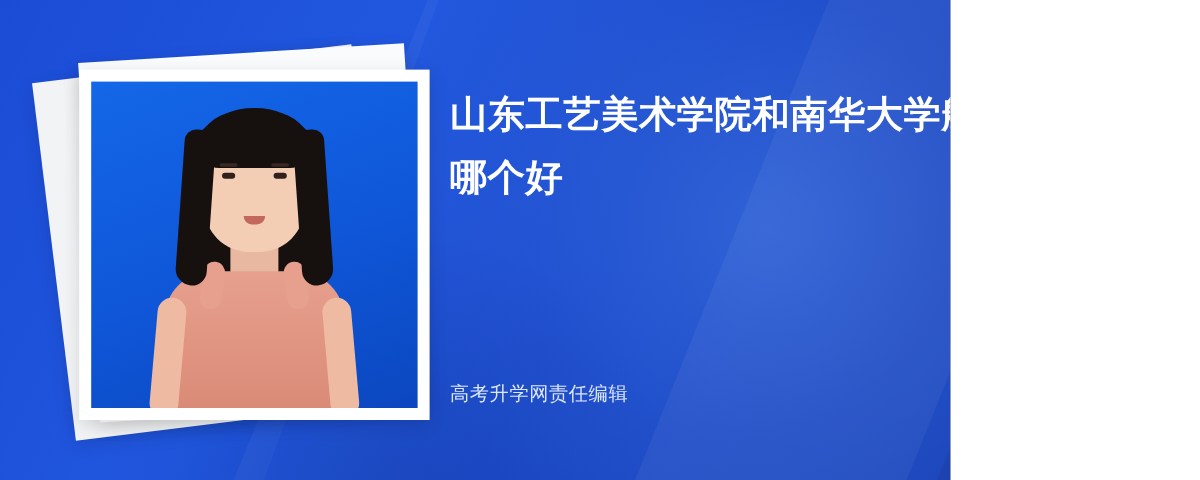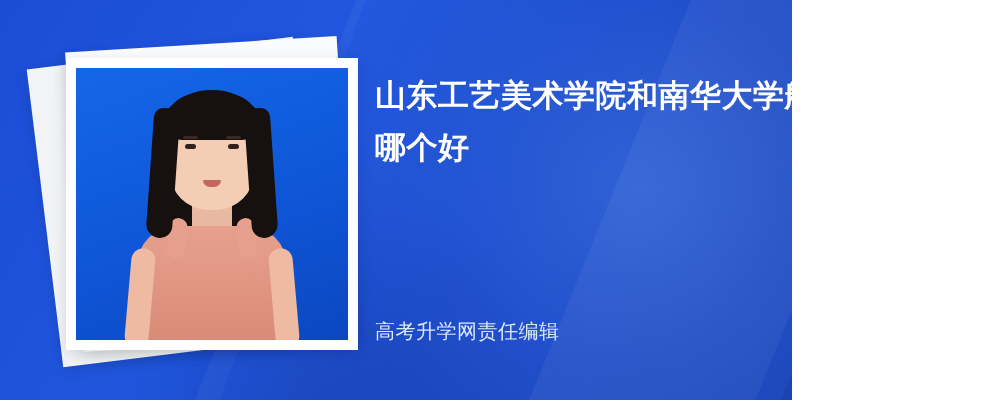--- a/index.html
+++ b/index.html
@@ -268,21 +268,21 @@
     color: #ffffff;
     font-size: 23px;
     font-weight: bold;
     letter-spacing: 1px;
   }
   .subtitle {
     position: absolute;
     left: 0;
     top: 318px;
     color: #dbe6fb;
-    font-size: 20px;
+    font-size: 16px;
     letter-spacing: 0.5px;
   }
 </style>
 </head>
 <body>
 
 <div class="banner">
 
   <div class="bg-base"></div>
   <div class="bg-glow"></div>

